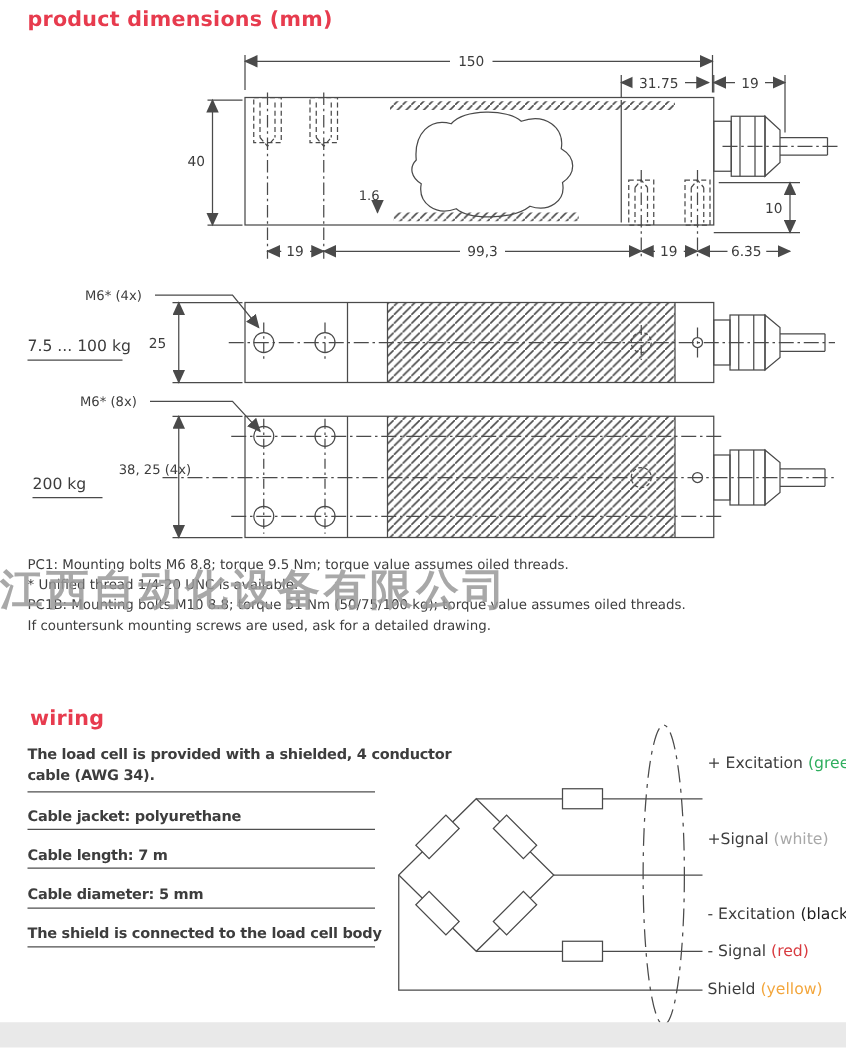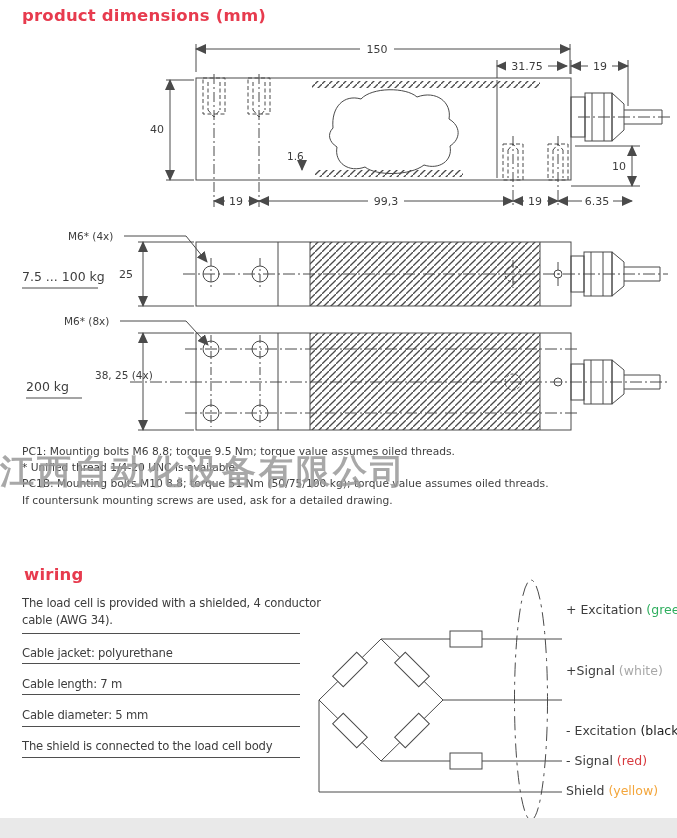--- a/index.html
+++ b/index.html
@@ -1,21 +1,21 @@
 <!DOCTYPE html>
 <html><head>
 <meta charset="utf-8">
 <style>
   html,body{margin:0;padding:0;background:#e9e9e9;}
   #page{position:relative;width:677px;height:818px;background:#ffffff;overflow:hidden;
         font-family:"DejaVu Sans","Liberation Sans",sans-serif;}
   .abs{position:absolute;}
   .heading{font-size:16.5px;font-weight:600;color:#e73b4e;letter-spacing:.2px;}
   .note-line{font-size:10.7px;line-height:16.2px;color:#3e3e3e;white-space:nowrap;}
-  .wtext{font-size:11.6px;color:#3d3d3d;white-space:nowrap;letter-spacing:-.2px;}
+  .wtext{font-size:11.6px;color:#3d3d3d;white-space:nowrap;letter-spacing:-.2px;font-weight:bold;}
   .wrule{width:278px;border-top:1.6px solid #4f4f4f;height:0;}
   svg{position:absolute;left:0;}
   svg text{font-family:"DejaVu Sans","Liberation Sans",sans-serif;fill:#3d3d3d;}
   .dimtxt{font-size:11px;}
   .smalltxt{font-size:10.5px;}
   .rangetxt{font-size:12.5px;}
   #overlay{position:absolute;left:0;right:0;top:326px;text-align:center;z-index:30;
            font-weight:700;font-size:45px;line-height:52px;letter-spacing:3px;color:#ff4b00;}
   #watermark{position:absolute;left:0;right:0;top:449px;text-align:left;z-index:20;
            font-weight:700;font-size:34px;letter-spacing:3px;color:#9a9a9a;opacity:.85;}

